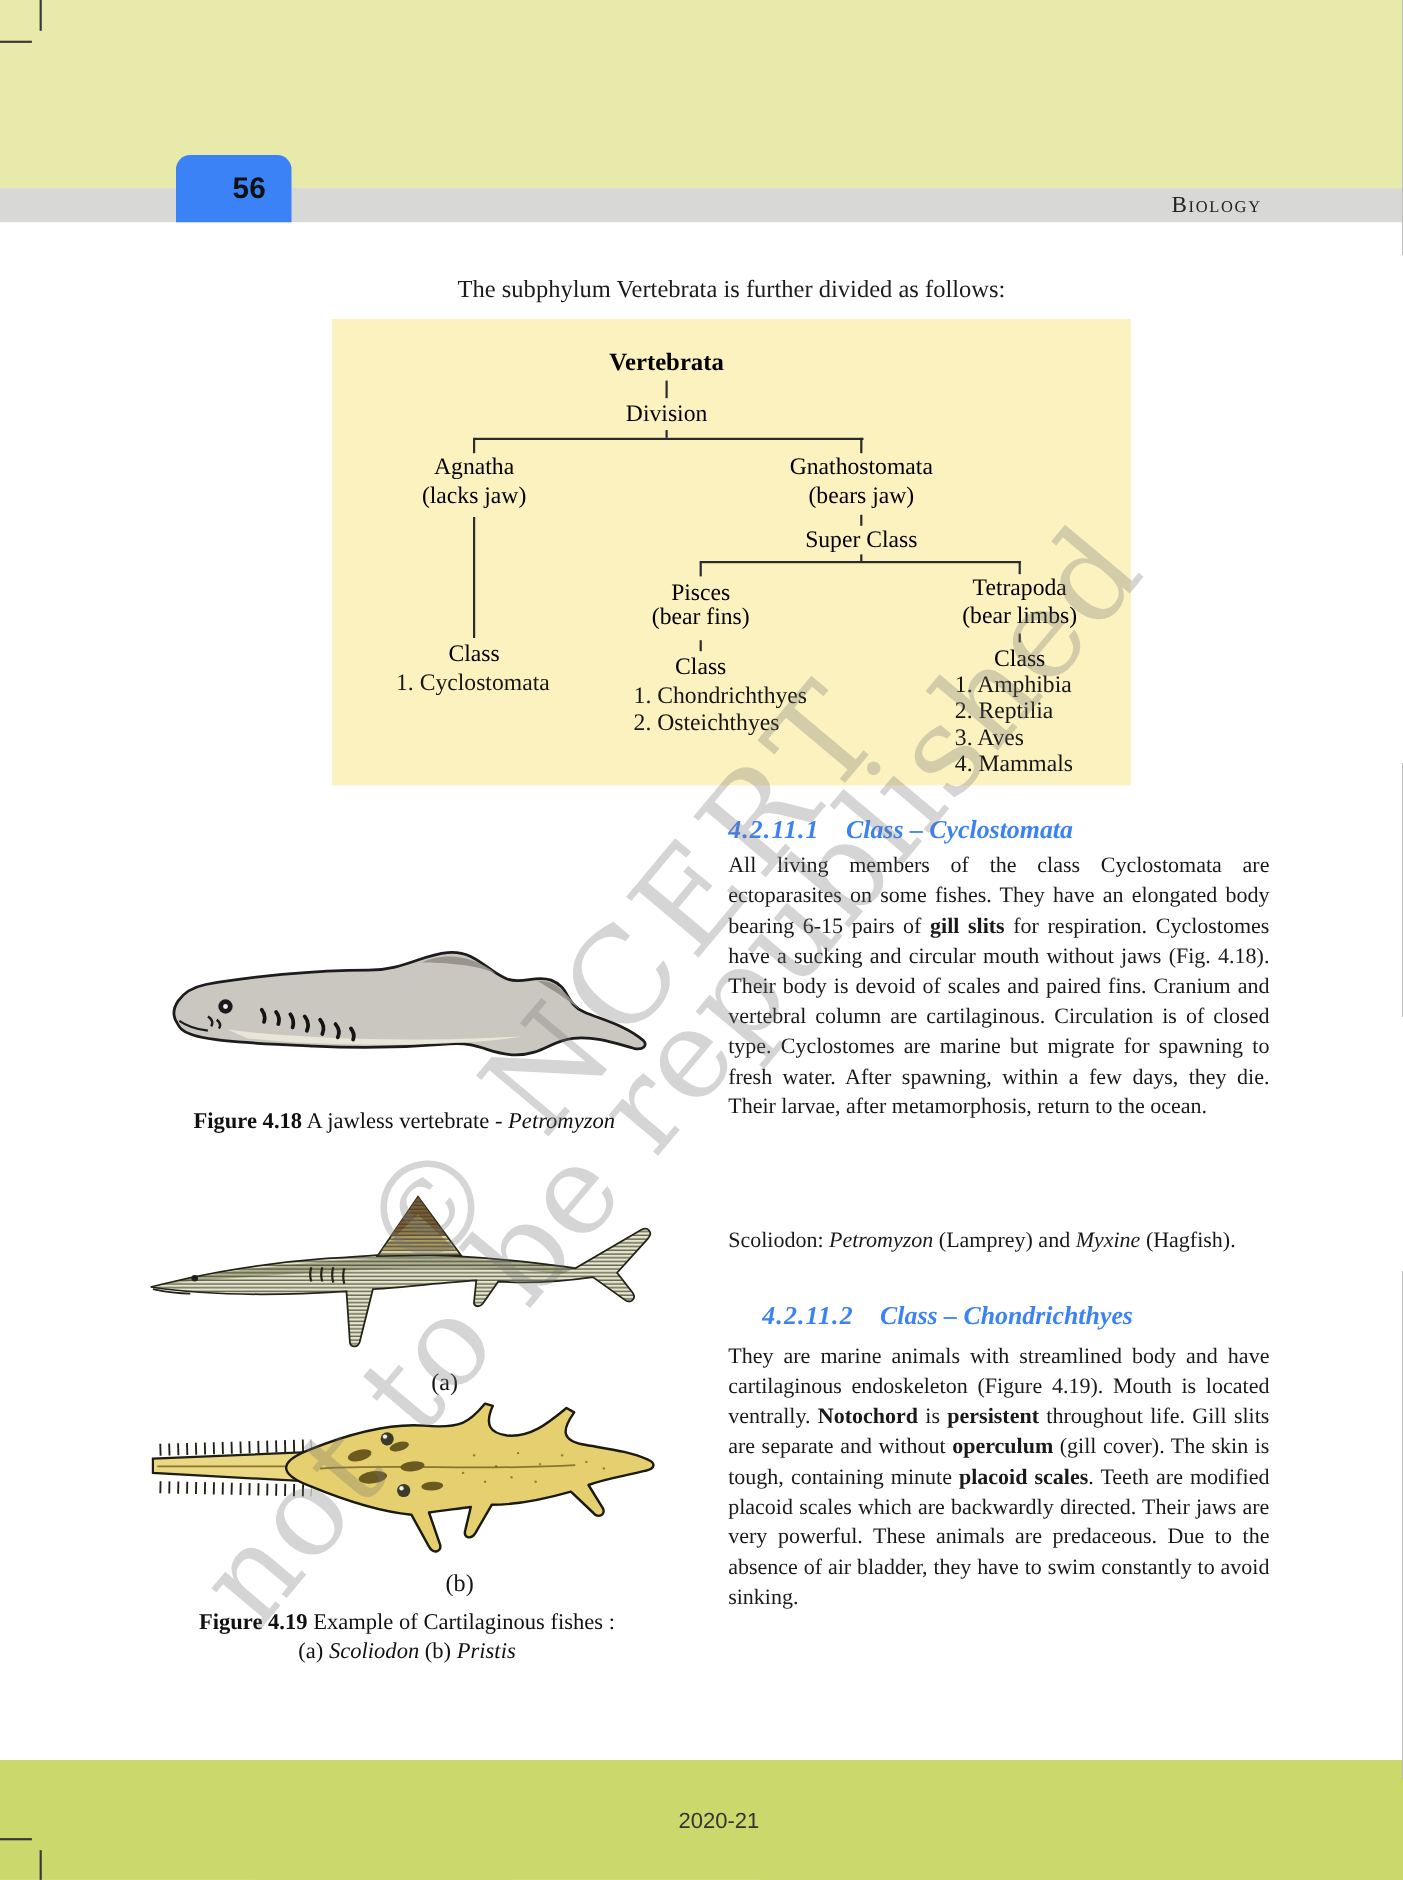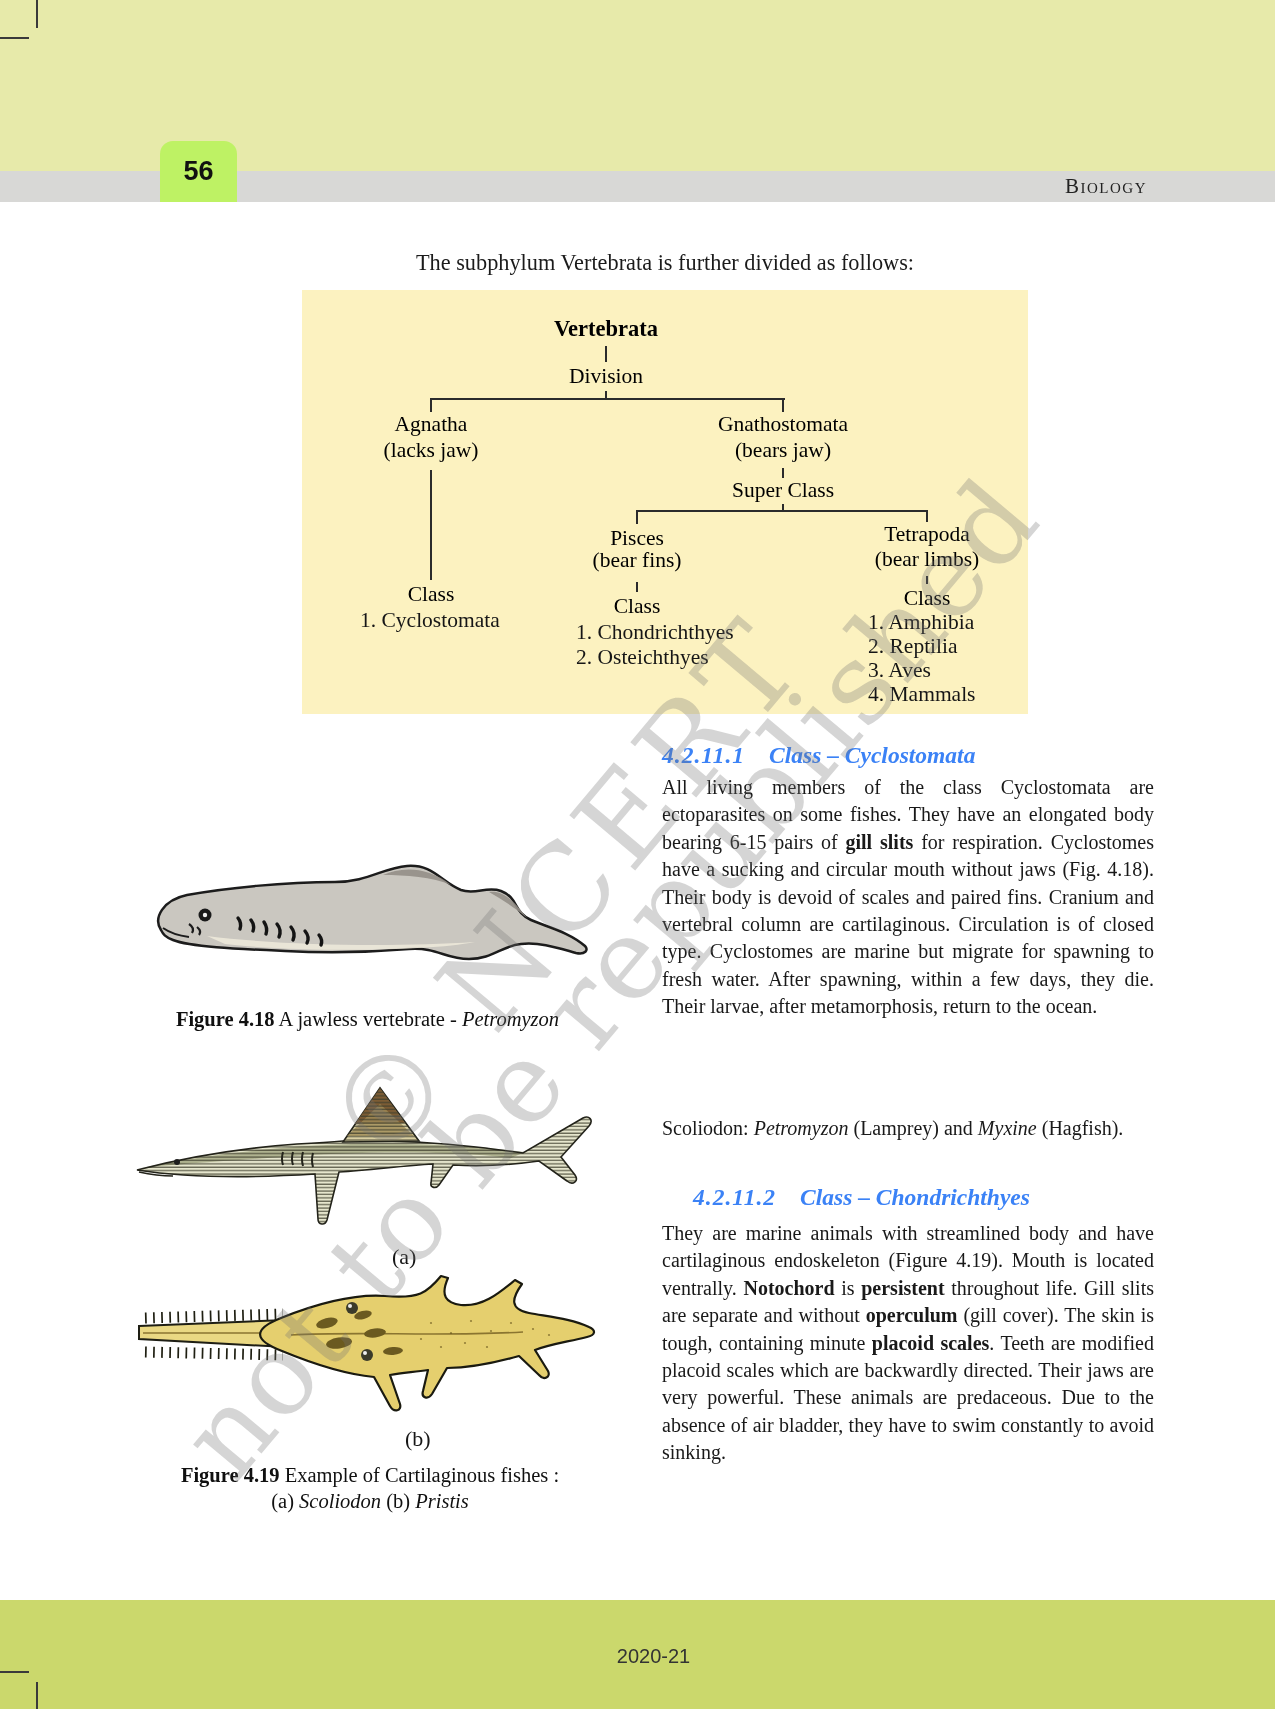--- a/index.html
+++ b/index.html
@@ -7,22 +7,22 @@
     position:relative; width:1275px; height:1709px; margin:0 auto;
     background:#ffffff; overflow:hidden;
     font-family:"Liberation Serif","DejaVu Serif",serif; color:#1b1b1b;
   }
   
   .band-top { position:absolute; left:0; top:0; width:1275px; height:171px; background:var(--top_band,#e7eaaa); }
   .band-header { position:absolute; left:0; top:171px; width:1275px; height:31px; background:var(--header_band,#d8d8d6); }
   .band-footer { position:absolute; left:0; top:1600px; width:1275px; height:109px; background:var(--footer_band,#cbd86c); }
   .cropmark { position:absolute; background:#3a3a3a; }
   
-  .page-tab { position:absolute; left:160px; top:141px; width:77px; height:61px; background:#bef264;
-    border-radius:13px 13px 0 0; display:flex; align-items:center; justify-content:center; }
+  .page-tab { position:absolute; left:160px; top:141px; width:77px; height:61px; background:#3b82f6;
+    border-radius:13px 13px 0 0; display:flex; align-items:center; justify-content:center;padding-left:28px; }
   .page-tab span { font-family:"Liberation Sans","DejaVu Sans",sans-serif; font-weight:bold; font-size:27px; color:#111; }
   .book-title { position:absolute; right:128px; top:172px; height:29px; line-height:29px;
     font-variant:small-caps; font-size:21px; letter-spacing:1.5px; color:#222; }
   
   .intro { position:absolute; left:302px; top:250px; width:726px; text-align:center; font-size:22.3px; }
   
   .treebox { position:absolute; left:302px; top:290px; width:726px; height:424px; background:var(--chart_bg,#fcf2c0); }
   .tnode { position:absolute; transform:translateX(-50%); white-space:nowrap; text-align:center;
     font-size:21.5px; color:#000000; }
   .tnode.rootb { font-weight:bold; font-size:22.5px; }

